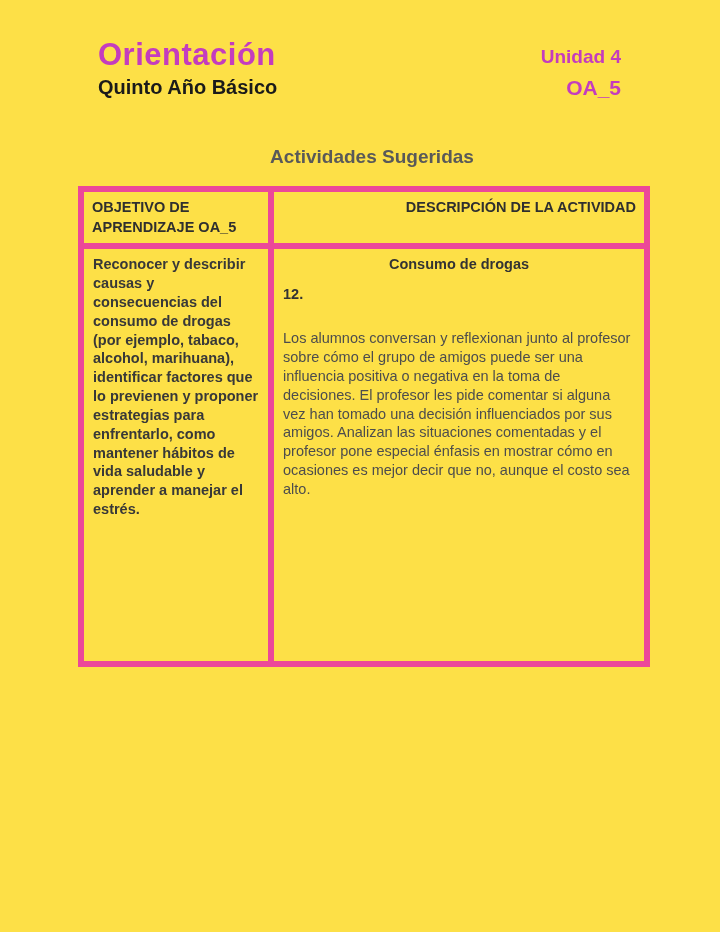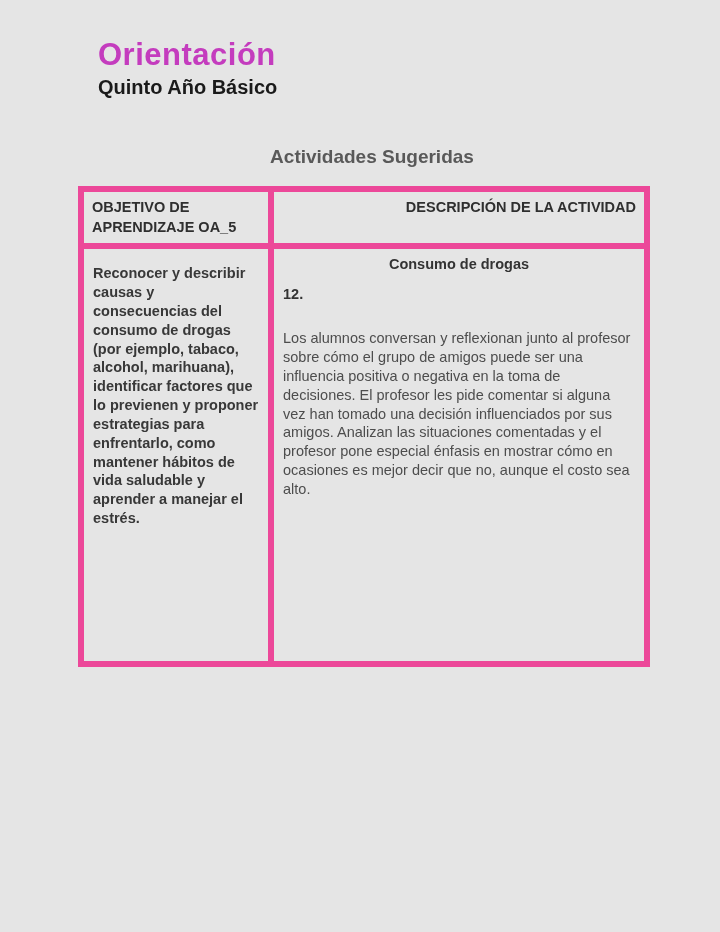--- a/index.html
+++ b/index.html
@@ -9,21 +9,21 @@
     height: 932px;
     background: #ffffff;
     font-family: "Liberation Sans", sans-serif;
     overflow: hidden;
   }
 
   .page {
     position: relative;
     width: 720px;
     height: 932px;
-    background: #e5e5e5;
+    background: #fde047;
   }
 
   
   .doc-header {
     position: absolute;
     top: 38px;
     left: 98px;
     right: 99px;
     display: flex;
     justify-content: space-between;
@@ -110,21 +110,20 @@
   .activities-table td {
     height: 418px;
     padding: 6px 9px;
   }
 
   .objective-text {
     color: #383838;
     font-size: 14.5px;
     font-weight: bold;
     line-height: 1.3;
-    margin-top: 9px;
   }
 
   .activity-heading {
     color: #333333;
     font-size: 14.5px;
     font-weight: bold;
     margin-top: 1px;
     text-align: center;
   }
 
@@ -145,20 +144,24 @@
 </head>
 <body>
 
 <div class="page">
 
   <div class="doc-header">
     <div class="left-block">
       <div class="subject-title">Orientación</div>
       <div class="grade-subtitle">Quinto Año Básico</div>
     </div>
+    <div class="right-block">
+      <div class="unit-label">Unidad 4</div>
+      <div class="oa-label">OA_5</div>
+    </div>
   </div>
 
   <div class="section-title">Actividades Sugeridas</div>
 
   <table class="activities-table">
     <colgroup>
       <col class="col-objective">
       <col class="col-activity">
     </colgroup>
     <thead>

